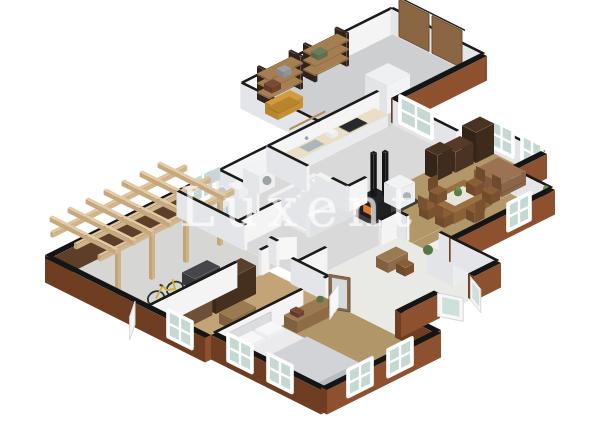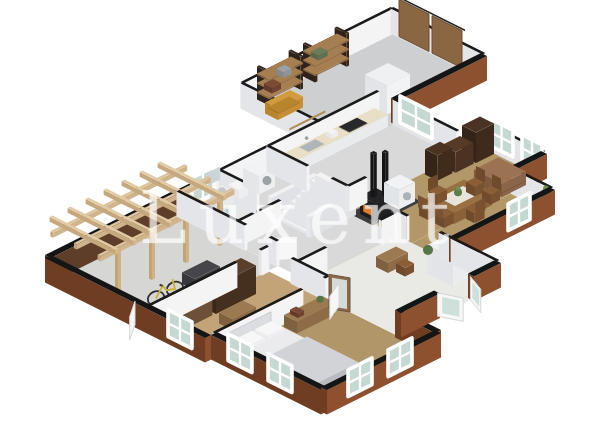--- a/index.html
+++ b/index.html
@@ -1,19 +1,19 @@
 <!DOCTYPE html>
 <html><head>
 <meta charset="utf-8">
 <style>
   html,body{margin:0;padding:0;background:#ffffff;font-family:"DejaVu Sans",sans-serif;}
   #stage{position:relative;width:600px;height:424px;background:#ffffff;overflow:hidden;}
   #plan{position:absolute;left:0;top:0;}
   #watermark{position:absolute;left:128px;top:176px;width:344px;text-align:center;
-    font-family:"DejaVu Serif",serif;font-size:72px;font-weight:400;
+    font-family:"DejaVu Serif",serif;font-size:54px;font-weight:400;
     color:rgba(255,255,255,0.55);letter-spacing:0.16em;pointer-events:none;
     text-shadow:0 0 2px rgba(255,255,255,0.35);}
 </style>
 </head>
 <body>
 
 <div id="stage">
   <svg id="plan" width="600" height="424" viewBox="0 0 600 424">
       <g>
         <polygon points="48.0,281.0 178.0,216.0 278.0,266.0 148.0,331.0" fill="#d6d7d4"></polygon>

